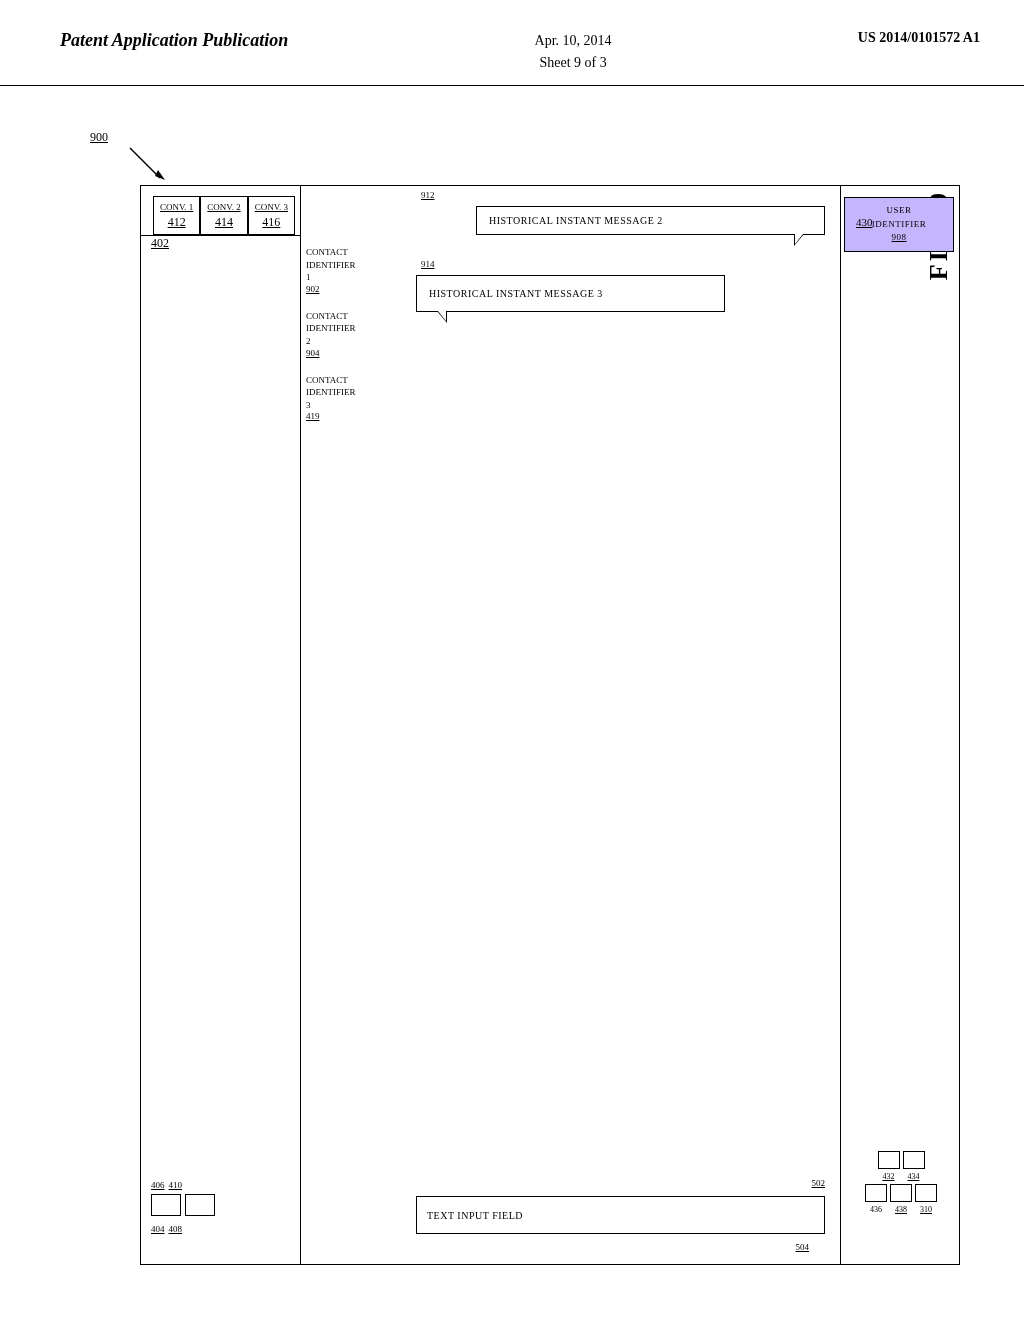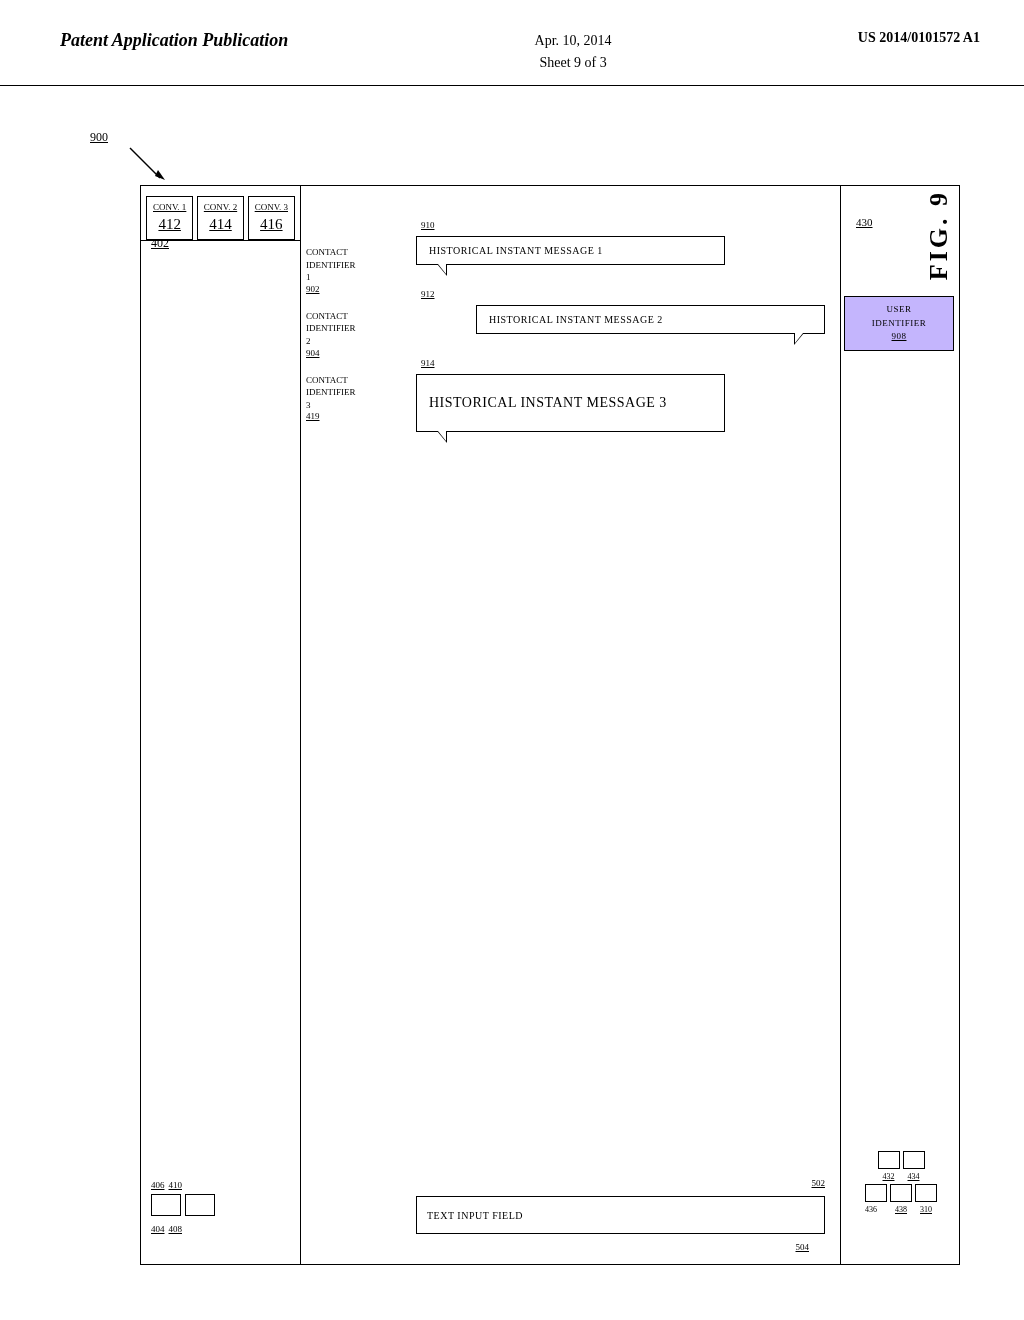--- a/index.html
+++ b/index.html
@@ -62,37 +62,37 @@
       left: 0;
       width: 160px;
       height: 100%;
       border-right: 1.5px solid #000;
     }
 
     
     .conv-tabs {
       display: flex;
       flex-direction: row;
-      justify-content: space-between;
+      justify-content: flex-end;
       padding: 10px 5px 0 5px;
       border-bottom: 1.5px solid #000;
     }
     .conv-tab {
       border: 1px solid #000;
       padding: 4px 6px;
       font-size: 10px;
       text-align: center;
       line-height: 1.4;
     }
     .conv-tab-label {
       font-size: 9px;
       text-decoration: underline;
     }
     .ref-label {
-      font-size: 15px;
+      font-size: 12px;
       text-decoration: underline;
     }
 
     
     .mid-panel {
       position: absolute;
       top: 0;
       left: 160px;
       width: 540px;
       height: 100%;
@@ -170,48 +170,39 @@
           <div style="font-size:9px; text-decoration:underline;">904</div>
         </div>
         <div style="margin-bottom:16px;">
           <div style="font-size:9px; line-height:1.4;">CONTACT<br>IDENTIFIER<br>3</div>
           <div style="font-size:9px; text-decoration:underline;">419</div>
         </div>
       </div>
 
       <div style="position:absolute; top:20px; left:115px; right:15px; bottom:80px;">
 
-        <div style="position:relative; margin-bottom:40px; margin-top:30px;">
-          <div style="font-size:9px; text-decoration:underline; position:absolute; top:-16px; left:5px;">910</div>
-          <div style="border:1px solid #000; padding:8px 12px; margin-right:100px; font-size:10px; letter-spacing:0.5px; position:relative;">
-            HISTORICAL INSTANT MESSAGE 1
-            
-            <div style="position:absolute; bottom:-12px; left:20px; width:0; height:0; border-left:10px solid transparent; border-right:0 solid transparent; border-top:12px solid #000;"></div>
-            <div style="position:absolute; bottom:-10px; left:21px; width:0; height:0; border-left:8px solid transparent; border-right:0 solid transparent; border-top:10px solid #fff;"></div>
-          </div>
-        </div>
 
         <div style="position:relative; margin-bottom:40px;">
           <div style="font-size:9px; text-decoration:underline; position:absolute; top:-16px; left:5px;">912</div>
           <div style="border:1px solid #000; padding:8px 12px; margin-left:60px; font-size:10px; letter-spacing:0.5px; position:relative;">
             HISTORICAL INSTANT MESSAGE 2
             
             <div style="position:absolute; bottom:-12px; right:20px; width:0; height:0; border-left:0 solid transparent; border-right:10px solid transparent; border-top:12px solid #000;"></div>
             <div style="position:absolute; bottom:-10px; right:21px; width:0; height:0; border-left:0 solid transparent; border-right:8px solid transparent; border-top:10px solid #fff;"></div>
             
             <div style="position:absolute; right:-130px; top:-10px; border:1px solid #000; padding:6px 8px; font-size:9px; text-align:center; line-height:1.5; background:#c4b5fd; width:110px;">
               USER<br>IDENTIFIER
               <div style="font-size:9px; text-decoration:underline;">908</div>
             </div>
           </div>
         </div>
 
         <div style="position:relative; margin-bottom:40px;">
           <div style="font-size:9px; text-decoration:underline; position:absolute; top:-16px; left:5px;">914</div>
-          <div style="border:1px solid #000; padding:20px 12px; margin-right:100px; font-size:14px; letter-spacing:0.5px; position:relative;">
+          <div style="border:1px solid #000; padding:12px 12px; margin-right:100px; font-size:10px; letter-spacing:0.5px; position:relative;">
             HISTORICAL INSTANT MESSAGE 3
             
             <div style="position:absolute; bottom:-12px; left:20px; width:0; height:0; border-left:10px solid transparent; border-right:0 solid transparent; border-top:12px solid #000;"></div>
             <div style="position:absolute; bottom:-10px; left:21px; width:0; height:0; border-left:8px solid transparent; border-right:0 solid transparent; border-top:10px solid #fff;"></div>
           </div>
         </div>
 
       </div>
 
       <div style="position:absolute; bottom:30px; left:115px; right:15px;">
@@ -238,21 +229,21 @@
           <div style="font-size:8px; text-decoration:underline; width:22px; text-align:center;">432</div>
           <div style="font-size:8px; text-decoration:underline; width:22px; text-align:center;">434</div>
         </div>
 
         <div style="display:flex; gap:3px; margin-bottom:3px; justify-content:center;">
           <div style="border:1px solid #000; width:22px; height:18px;"></div>
           <div style="border:1px solid #000; width:22px; height:18px;"></div>
           <div style="border:1px solid #000; width:22px; height:18px;"></div>
         </div>
         <div style="display:flex; gap:3px; justify-content:center;">
-          <div style="font-size:8px; width:22px; ">436</div>
+          <div style="font-size:8px; width:22px; text-align:center;">436</div>
           <div style="font-size:8px; text-decoration:underline; width:22px; text-align:center;">438</div>
           <div style="font-size:8px; text-decoration:underline; width:22px; text-align:center;">310</div>
         </div>
       </div>
     </div>
 
   </div>
 
 </div>
 

